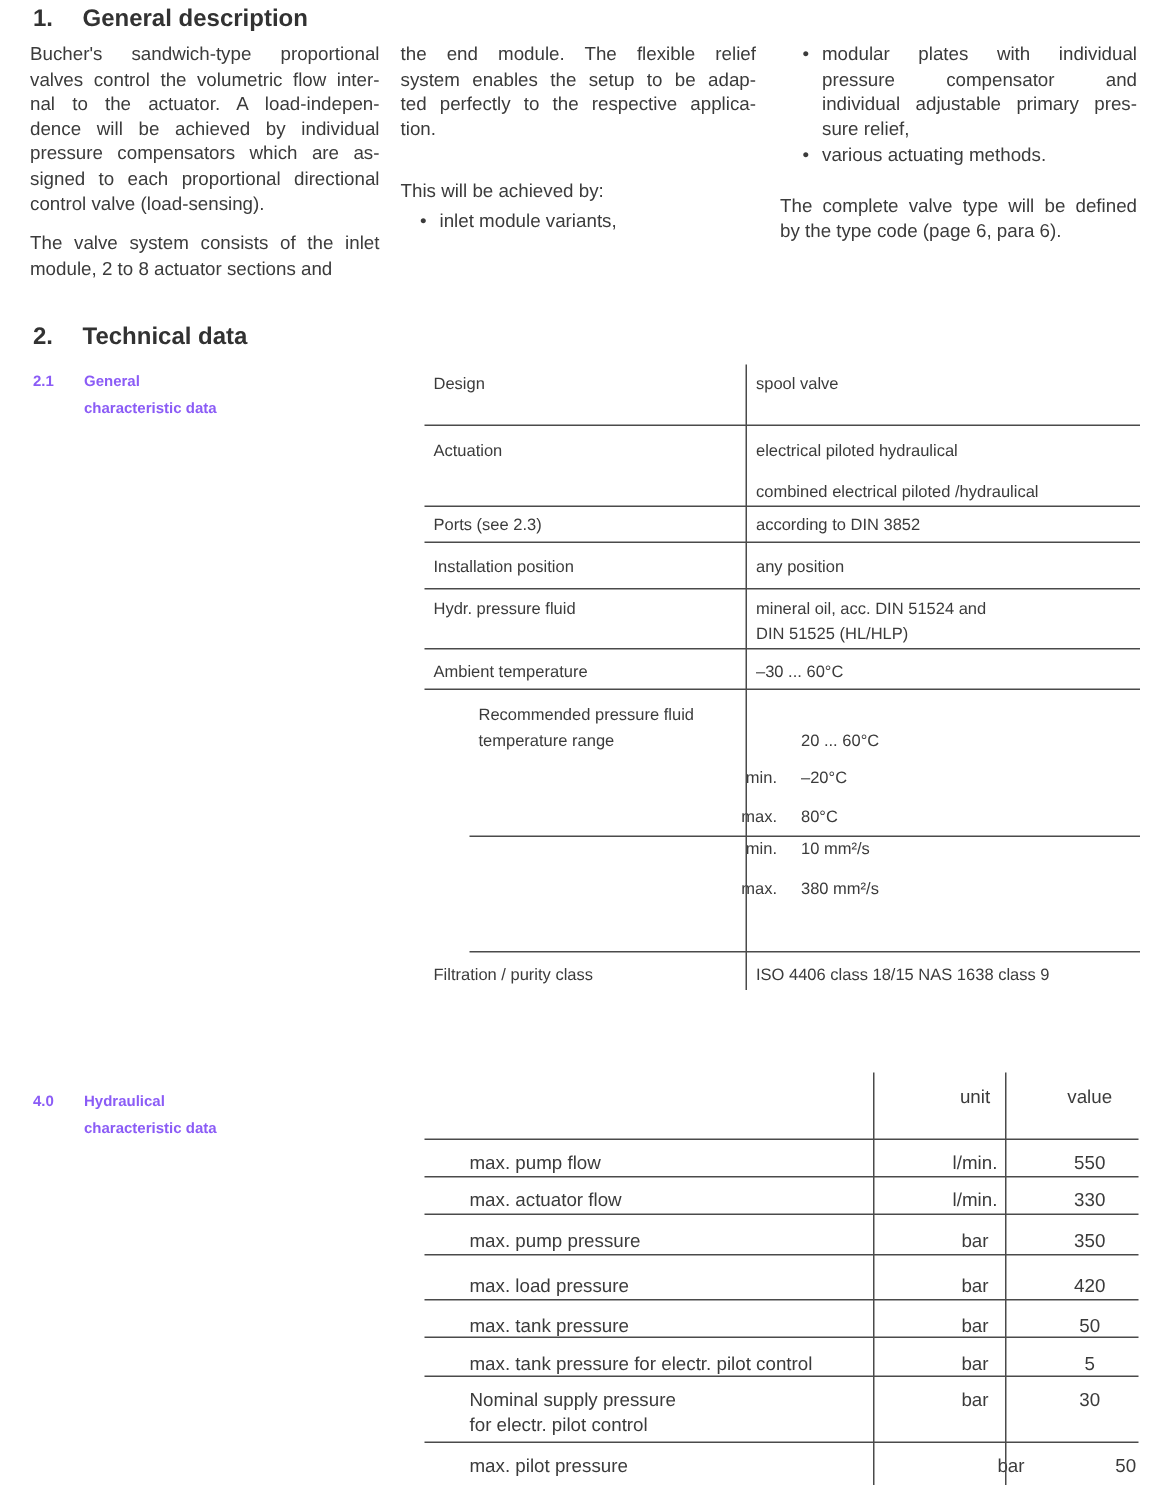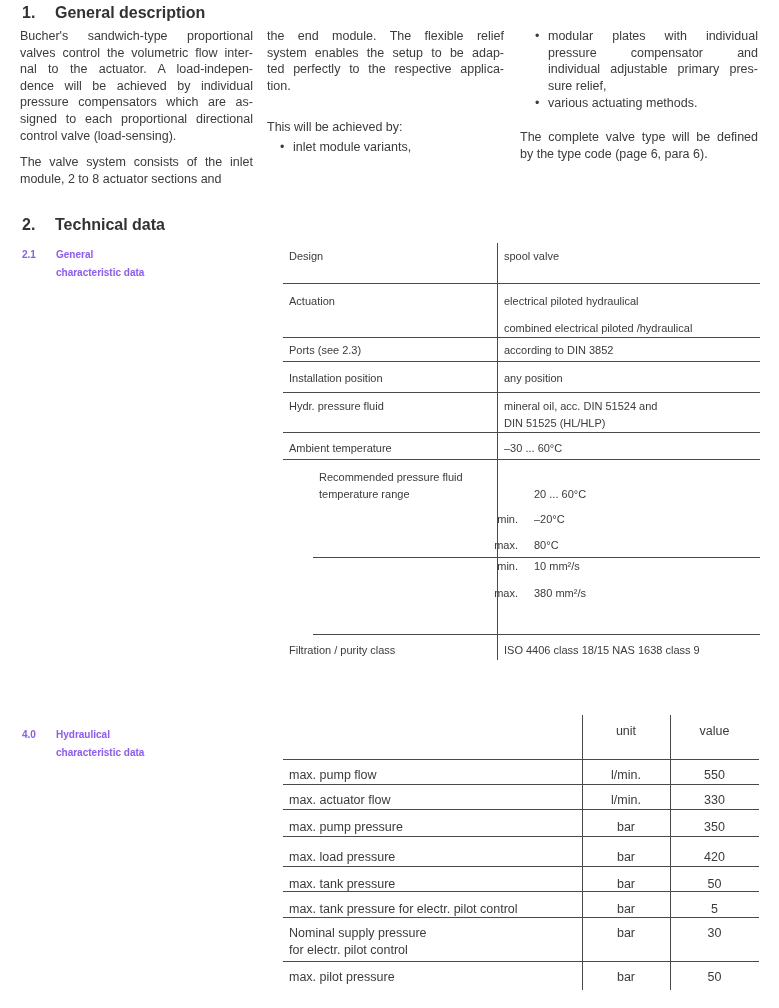--- a/index.html
+++ b/index.html
@@ -36,22 +36,22 @@
   .t1row.noline { border-bottom: none; }
   .t1row.group { display: block; margin-left: 30px; }
   .gsub { display: flex; box-sizing: border-box; }
   .t1l { width: 214px; flex: 0 0 214px; box-sizing: border-box; padding-left: 6px; padding-right: 10px; }
   .t1l.minmax { text-align: right; padding-right: 9px; }
   .t1v { flex: 1; padding-left: 7px; box-sizing: border-box; }
 
   
   .table2 { left: 283px; top: 715px; width: 476px; height: 275px; font-size: 12.5px; line-height: 16.5px; }
   .t2row { display: flex; box-sizing: border-box; border-bottom: 1px solid #4a4a4a; }
-  .t2row.noline { border-bottom: none; }
-  .t2l { width: 299px; flex: 0 0 299px; box-sizing: border-box; padding-left: 6px; padding-right: 6px; }
+  .t2row.noline { border-bottom: none; gap: 24px; }
+  .t2l { width: 299px; flex: 0 0 299px; box-sizing: border-box; padding-left: 6px; padding-right: 6px; margin-left: 24px; }
   .t2u { width: 88px; flex: 0 0 88px; box-sizing: border-box; text-align: center; }
   .t2v { flex: 1; text-align: center; }
 </style>
 </head>
 <body>
 
 <div class="page">
 
   <div class="abs h1" style="left:22px; top:3px; width:400px;">
     <span class="num">1.</span>

